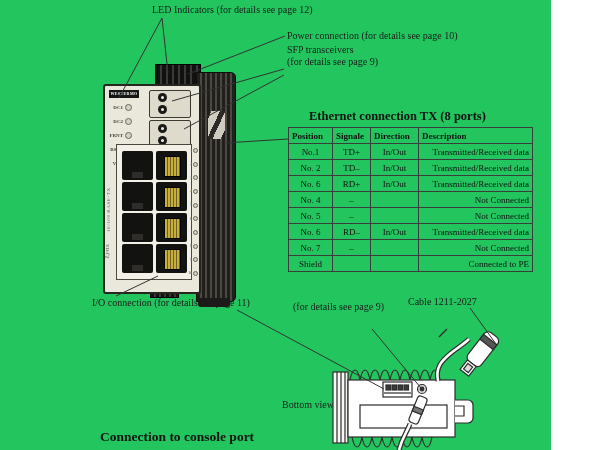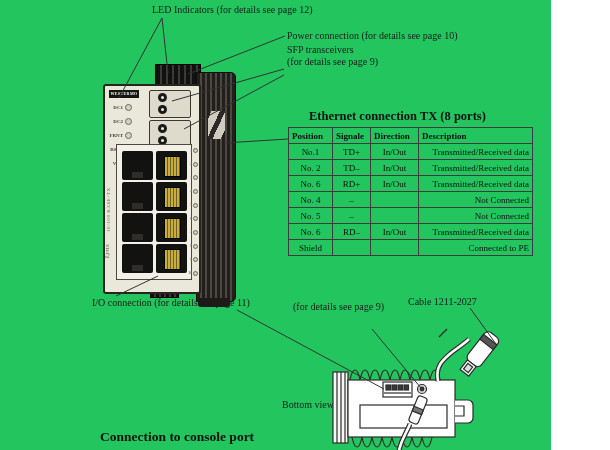--- a/index.html
+++ b/index.html
@@ -121,20 +121,26 @@
           <td class="col2"></td>
           <td class="col3">Not Connected</td>
         </tr>
         <tr>
           <td class="col0">No. 6</td>
           <td class="col1">RD–</td>
           <td class="col2">In/Out</td>
           <td class="col3">Transmitted/Received data</td>
         </tr>
         <tr>
+          <td class="col0">No. 7</td>
+          <td class="col1">–</td>
+          <td class="col2"></td>
+          <td class="col3">Not Connected</td>
+        </tr>
+        <tr>
           <td class="col0">Shield</td>
           <td class="col1"></td>
           <td class="col2"></td>
           <td class="col3">Connected to PE</td>
         </tr>
       </tbody>
   </table>
 
   <div class="abs" id="top-block"></div>
   <div class="abs" id="heatsink">

